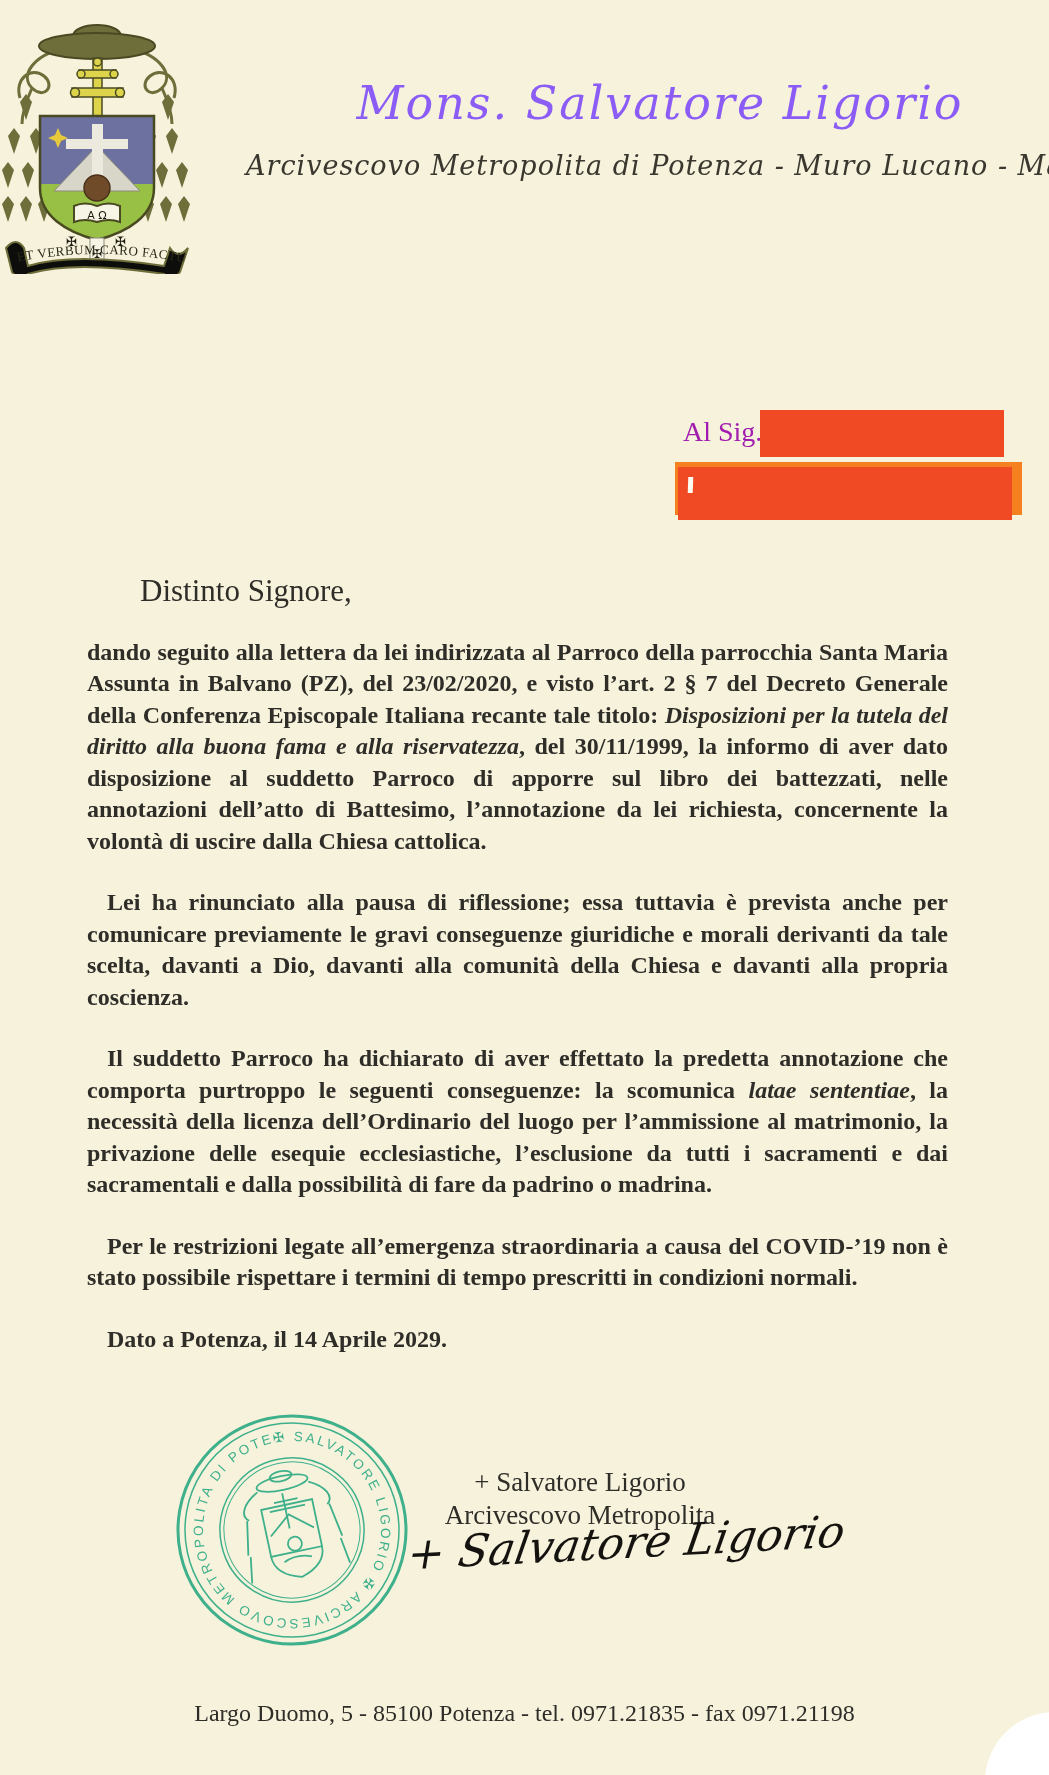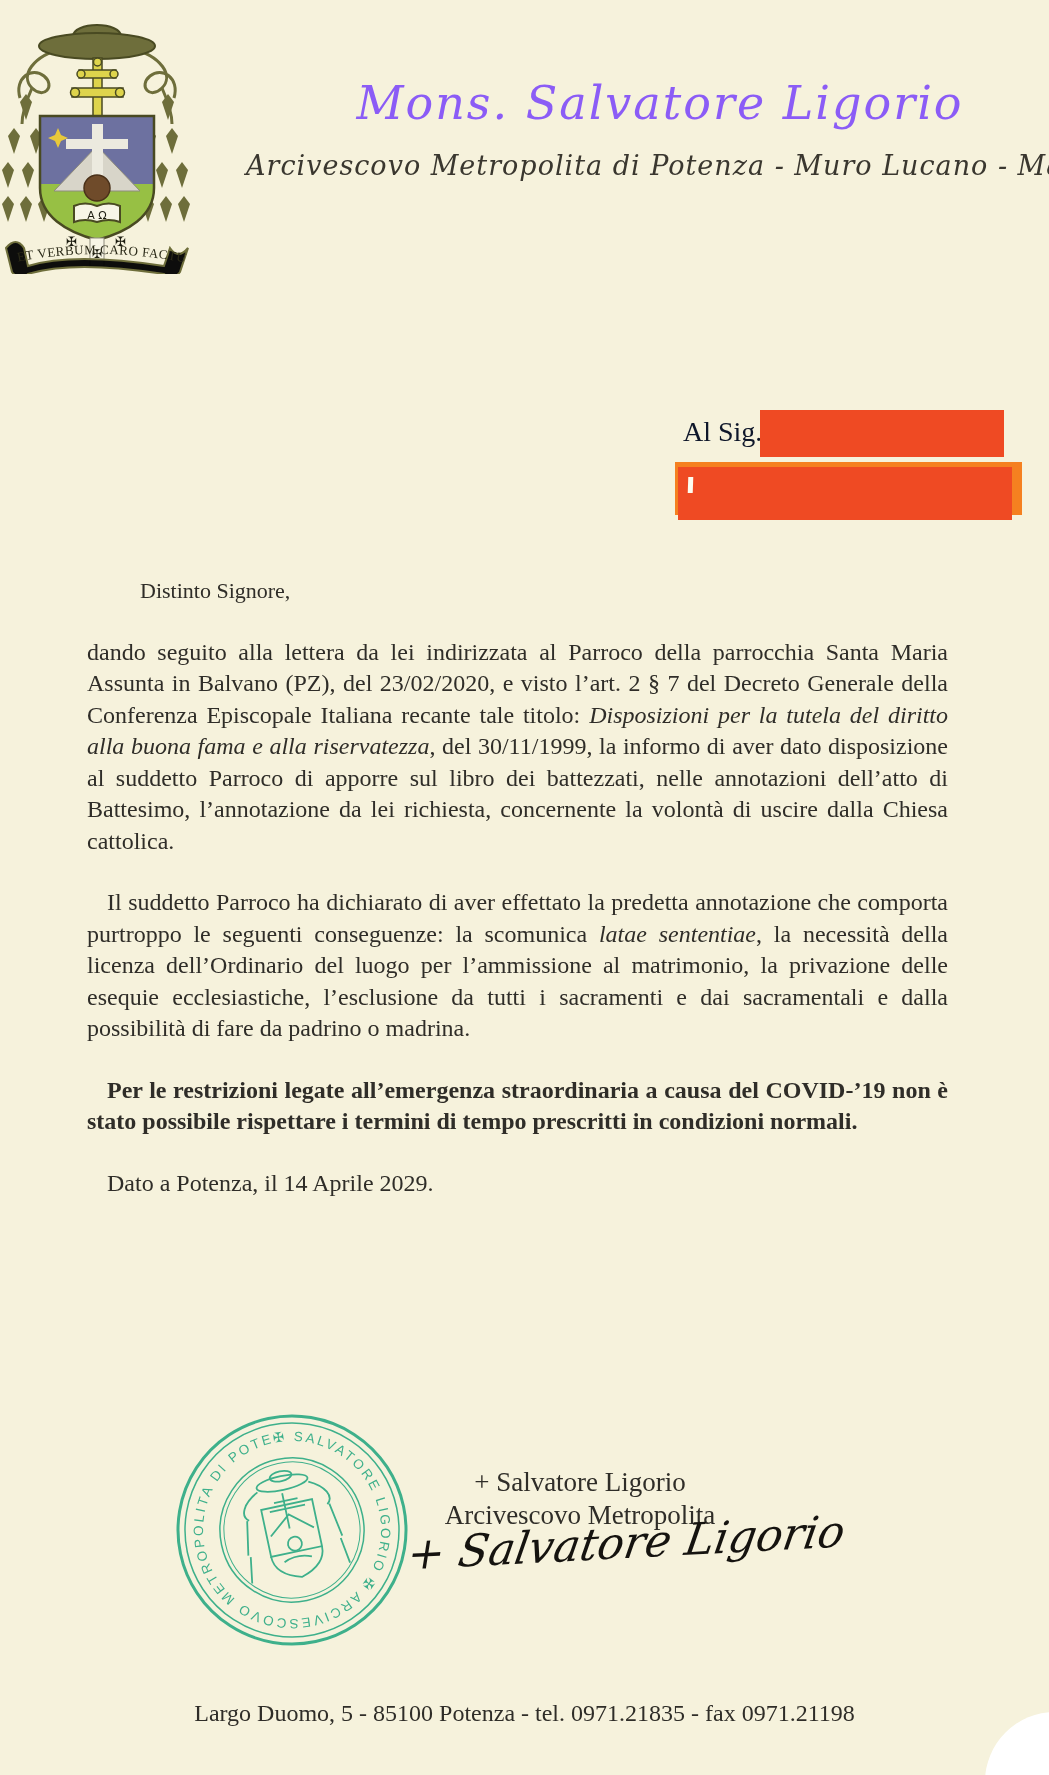--- a/index.html
+++ b/index.html
@@ -10,32 +10,32 @@
   
   .coa{position:absolute;left:2px;top:6px;}
   .hdr-title{position:absolute;left:320px;top:76px;width:680px;text-align:center;
       font-family:"DejaVu Serif", serif;font-style:italic;font-size:46px;
       letter-spacing:2px;color:#8b5cf6;}
   .hdr-sub{position:absolute;left:246px;top:150px;white-space:nowrap;
       font-family:"DejaVu Serif", serif;font-style:italic;font-size:27px;
       letter-spacing:1px;color:#3a372f;}
 
   
-  .al-sig{position:absolute;left:683px;top:416px;font-size:28px;color:#0f172a;}
+  .al-sig{position:absolute;left:683px;top:416px;font-size:28px;color:#a21caf;}
   .redact1{position:absolute;left:760px;top:410px;width:244px;height:47px;background:#ef4a23;}
   .redact2o{position:absolute;left:675px;top:462px;width:347px;height:53px;background:#f58020;}
   .redact2i{position:absolute;left:678px;top:467px;width:334px;height:53px;background:#ef4a23;}
   .redact-mark{position:absolute;left:688px;top:477px;width:5px;height:16px;
       background:#fdfcf0;transform:rotate(2deg);}
 
   
   .body-text{position:absolute;left:87px;top:575px;width:878px;
       font-size:24px;line-height:31.5px;color:#2f2d28;}
-  .salutation{margin:0 0 16px 53px;font-size:22px;}
-  .body-text p{margin:30px 17px 0 0;text-align:justify;}
+  .salutation{margin:0 0 16px 53px;font-size:31px;}
+  .body-text p{margin:30px 17px 0 0;text-align:justify;font-weight:bold;}
   .p-indent{text-indent:20px;}
   .p-bold{font-weight:700;}
   .dateline{margin-top:30px;text-indent:20px;text-align:left;}
 
   
   .stamp{position:absolute;left:170px;top:1408px;transform:rotate(-12deg);}
   .typed-sig{position:absolute;left:390px;top:1466px;width:380px;text-align:center;
       font-size:27px;line-height:33px;color:#2f2d28;}
   .hand-sig{position:absolute;left:408px;top:1520px;width:320px;
       font-family:"DejaVu Serif", serif;font-style:italic;font-size:44px;
@@ -147,20 +147,21 @@
   <div class="redact1"></div>
   <div class="redact2o"></div>
   <div class="redact2i"></div>
   <div class="redact-mark"></div>
 
   <div class="body-text">
     <div class="salutation">Distinto Signore,</div>
 
     <p><span>dando seguito alla lettera da lei indirizzata al Parroco della parrocchia Santa Maria Assunta in Balvano (PZ), del 23/02/2020, e visto l’art. 2 § 7 del Decreto Generale della Conferenza Episcopale Italiana recante tale titolo: </span><i>Disposizioni per la tutela del diritto alla buona fama e alla riservatezza</i><span>, del 30/11/1999, la informo di aver dato disposizione al suddetto Parroco di apporre sul libro dei battezzati, nelle annotazioni dell’atto di Battesimo, l’annotazione da lei richiesta, concernente la volontà di uscire dalla Chiesa cattolica.</span></p>
 
+    <p class="p-indent">Lei ha rinunciato alla pausa di riflessione; essa tuttavia è prevista anche per comunicare previamente le gravi conseguenze giuridiche e morali derivanti da tale scelta, davanti a Dio, davanti alla comunità della Chiesa e davanti alla propria coscienza.</p>
 
     <p class="p-indent"><span>Il suddetto Parroco ha dichiarato di aver effettato la predetta annotazione che comporta purtroppo le seguenti conseguenze: la scomunica </span><i>latae sententiae</i><span>, la necessità della licenza dell’Ordinario del luogo per l’ammissione al matrimonio, la privazione delle esequie ecclesiastiche, l’esclusione da tutti i sacramenti e dai sacramentali e dalla possibilità di fare da padrino o madrina.</span></p>
 
     <p class="p-indent p-bold">Per le restrizioni legate all’emergenza straordinaria a causa del COVID-’19 non è stato possibile rispettare i termini di tempo prescritti in condizioni normali.</p>
 
     <p class="dateline">Dato a Potenza, il 14 Aprile 2029.</p>
   </div>
 
   <svg class="stamp" width="244" height="244" viewBox="0 0 244 244">
     <g stroke="#3eb08b" fill="none">

